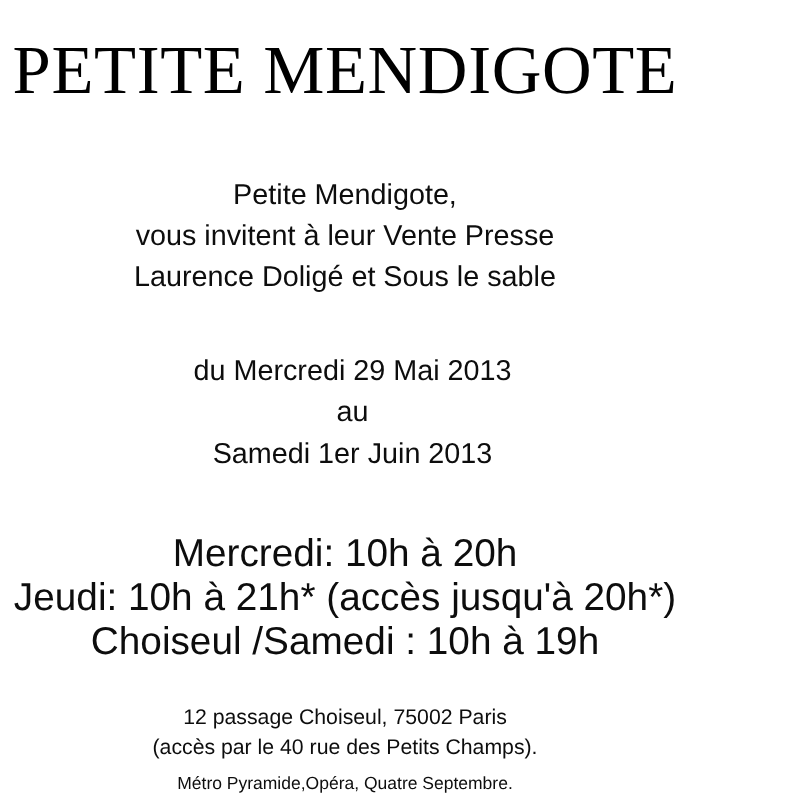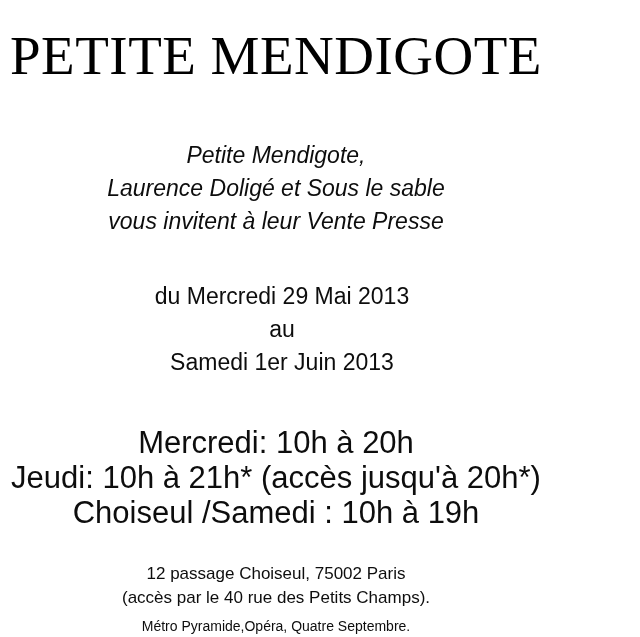--- a/index.html
+++ b/index.html
@@ -34,21 +34,20 @@
     color: #000000;
     white-space: nowrap;
   }
   .block {
     width: 100%;
   }
   .intro {
     margin-top: 56px;
     font-size: 23px;
     line-height: 33px;
-    font-style: italic;
   }
   .intro .line {
     display: block;
   }
   .dates {
     margin-top: 42px;
     font-size: 23px;
     line-height: 33px;
   }
   .dates .line {
@@ -79,22 +78,22 @@
 </style>
 </head>
 <body>
 
 <div class="invite">
 
   <h1 class="brand-title">PETITE MENDIGOTE</h1>
 
   <div class="block intro">
     <span class="line">Petite Mendigote,</span>
+    <span class="line">vous invitent à leur Vente Presse</span>
     <span class="line">Laurence Doligé et Sous le sable</span>
-    <span class="line">vous invitent à leur Vente Presse</span>
   </div>
 
   <div class="block dates">
     <span class="line">du Mercredi 29 Mai 2013</span>
     <span class="line">au</span>
     <span class="line">Samedi 1er Juin 2013</span>
   </div>
 
   <div class="block hours">
     <span class="line">Mercredi: 10h à 20h</span>

